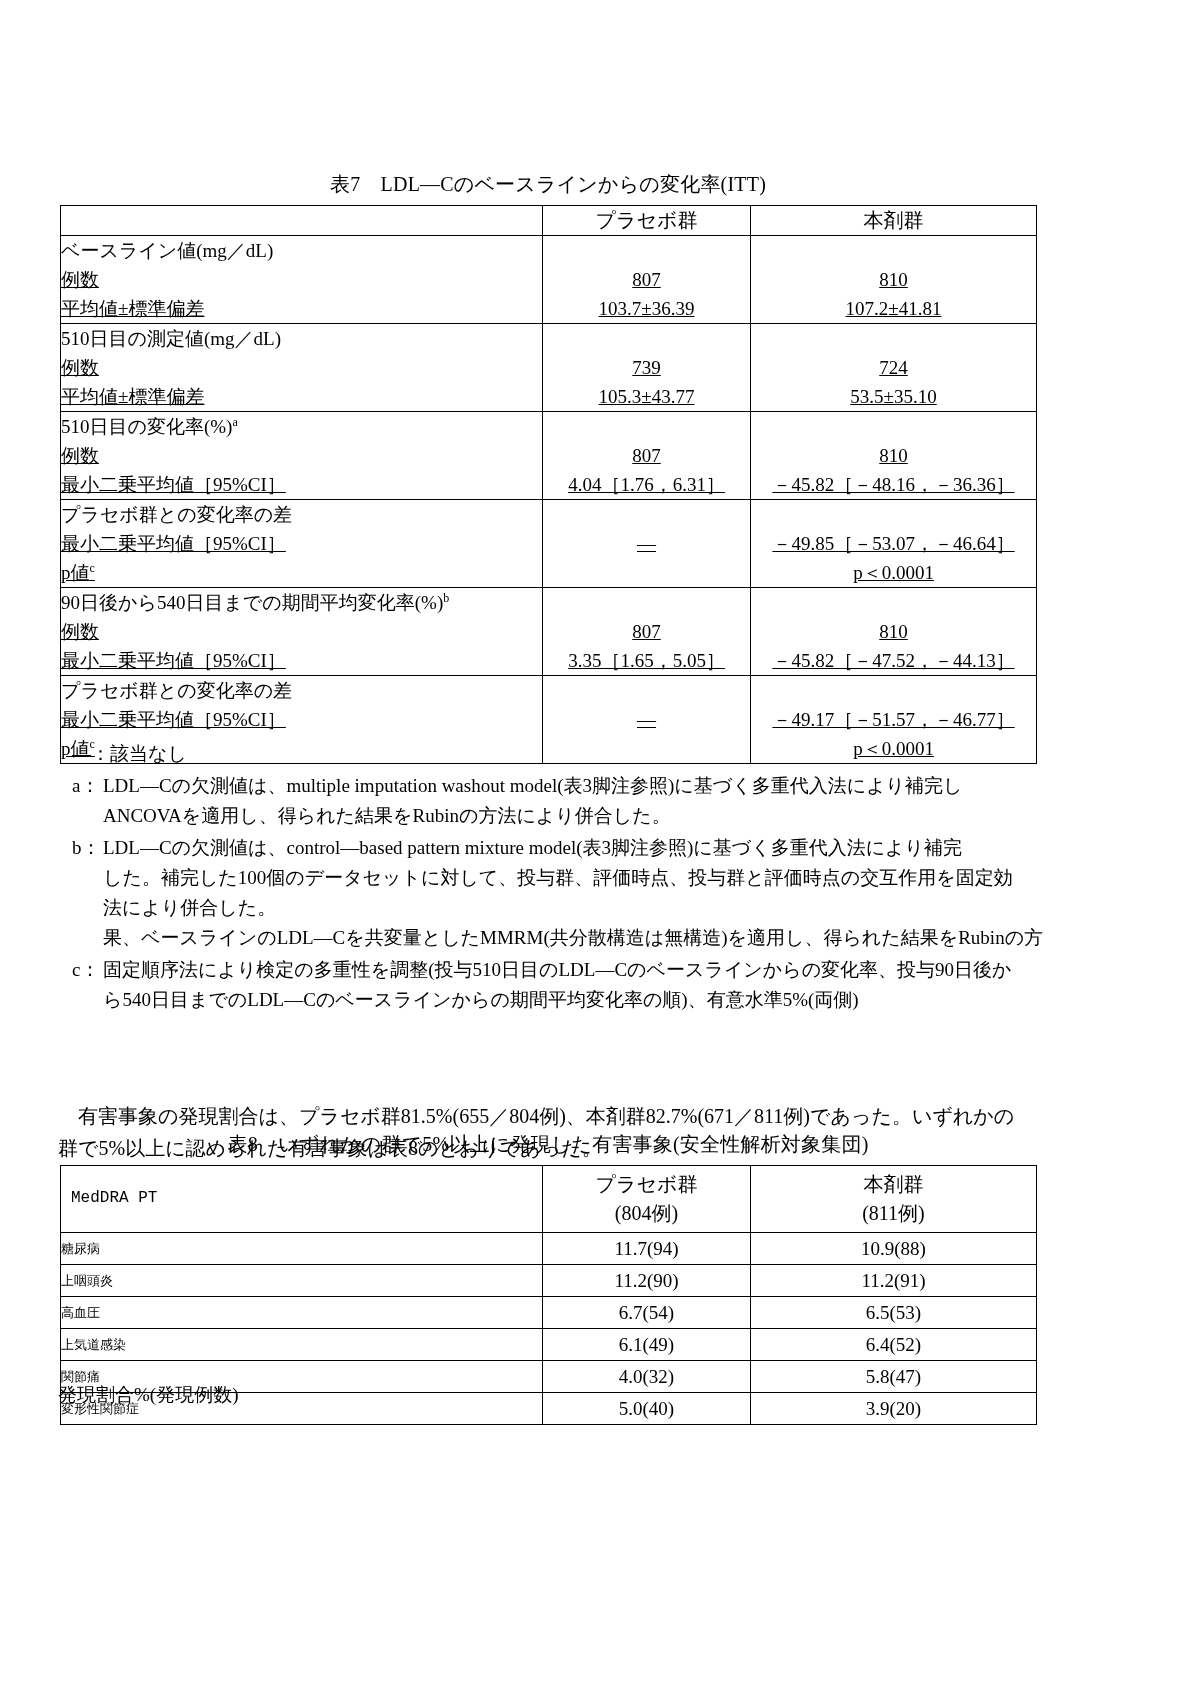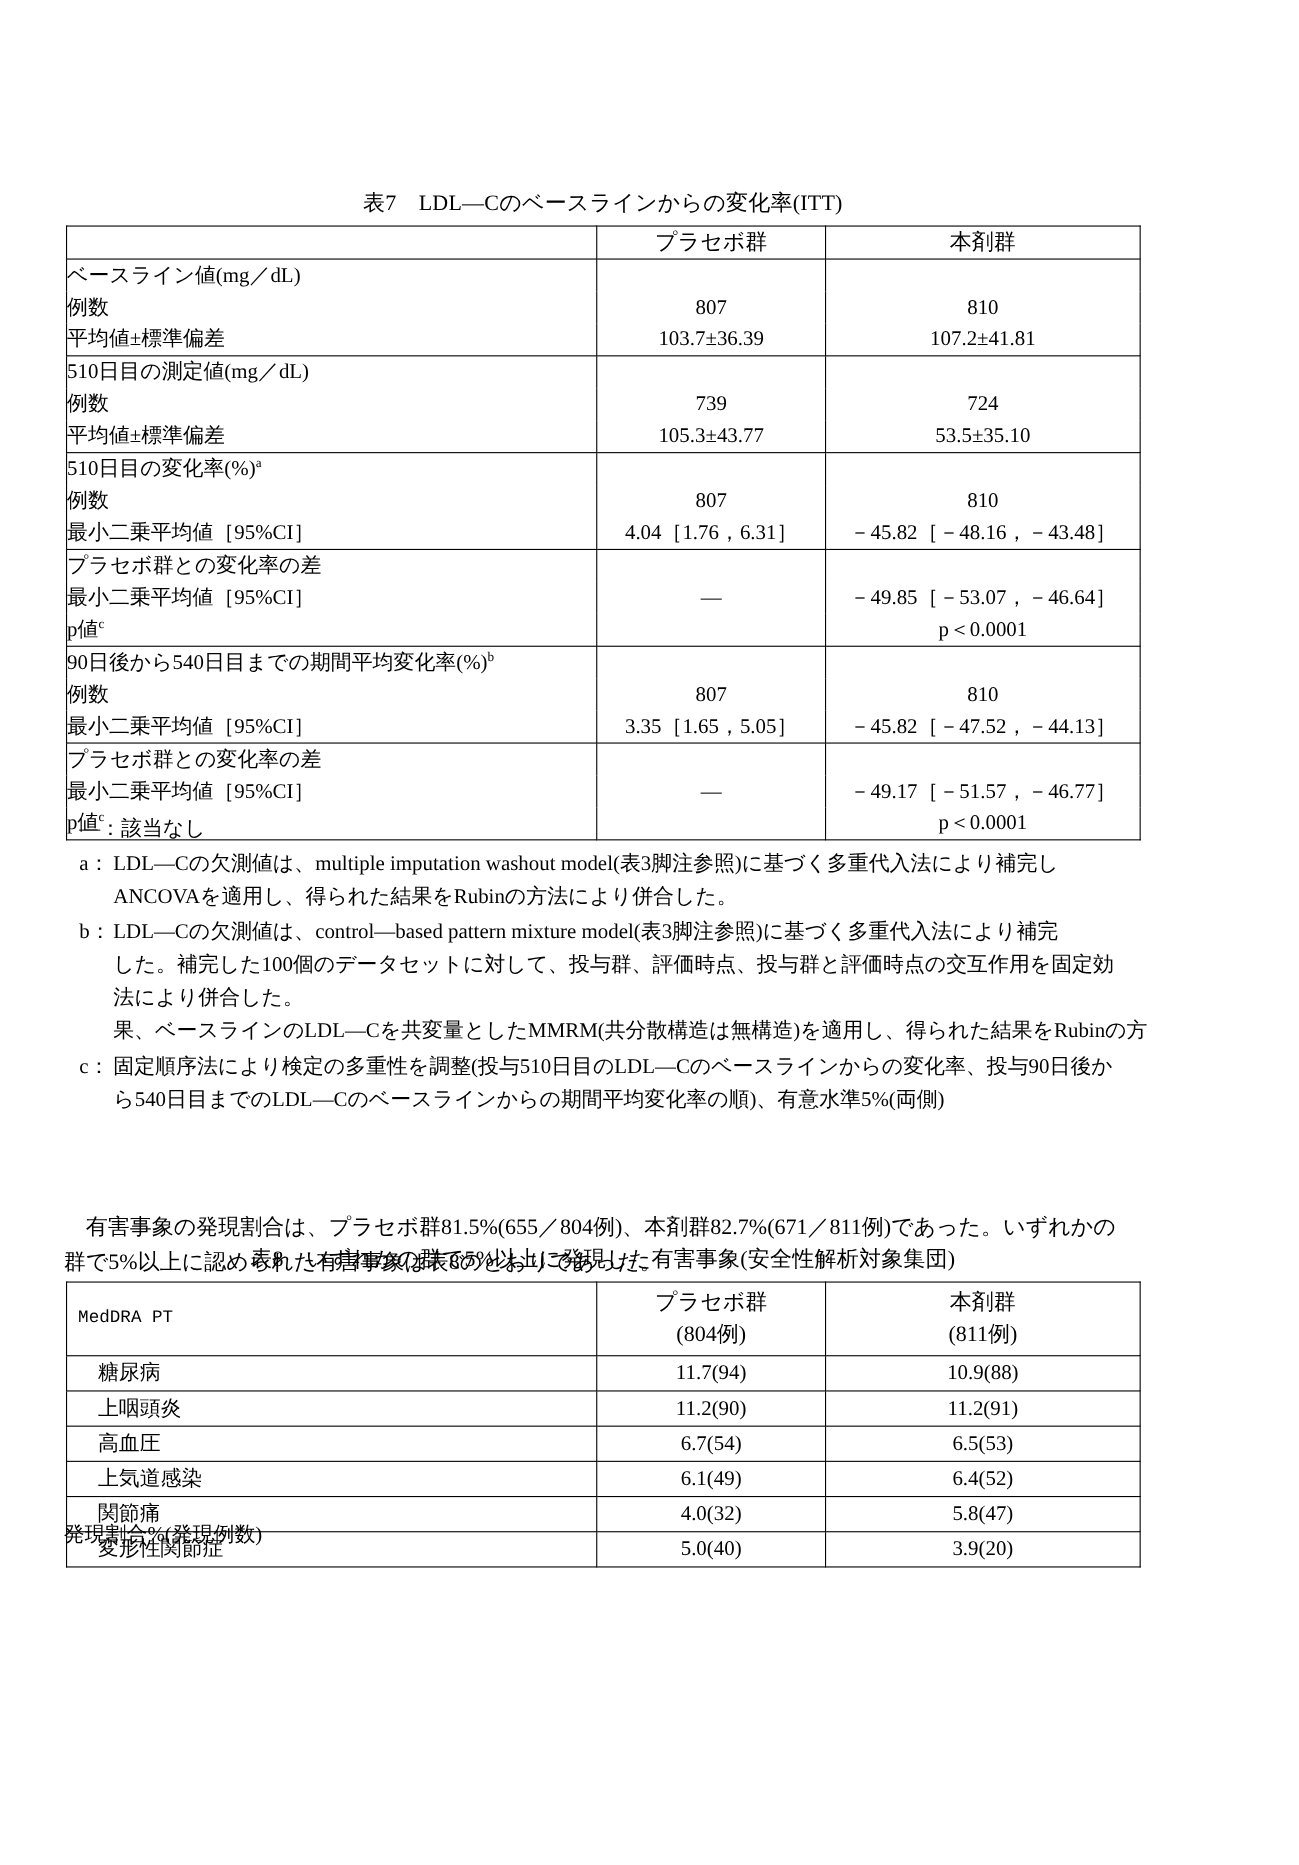--- a/index.html
+++ b/index.html
@@ -84,21 +84,21 @@
     font-family: "Liberation Serif", "DejaVu Serif", serif;
     font-size: 19px;
     white-space: nowrap;
   }
   .num-r {
     text-align: center;
     font-size: 19px;
     white-space: nowrap;
   }
   .nb { border-bottom: none !important; }
-  .nt { border-top: none !important; }
+  .nt { border-top: none !important; text-decoration: underline; }
   sup.fn {
     font-size: 12px;
     vertical-align: super;
     line-height: 0;
   }
 
   
   #fnotes {
     position: absolute;
     left: 72px;
@@ -155,22 +155,21 @@
     font-size: 20px;
     line-height: 1.45;
   }
   #t8 .hdr-left {
     text-align: left;
     padding-left: 10px;
     font-family: "Liberation Mono", "DejaVu Sans Mono", monospace;
     font-size: 16px;
   }
   #t8 .ae-name {
-    padding-left: 28px;
-    font-size: 19px;
+    font-size: 13px;
     white-space: nowrap;
   }
   #t8 .ae-val {
     text-align: center;
     font-size: 19px;
     white-space: nowrap;
   }
   #t8-note {
     position: absolute;
     left: 58px;
@@ -237,21 +236,21 @@
           <td class="nb"></td>
         </tr>
         <tr>
           <td class="lbl1 nb nt">例数</td>
           <td class="num nb nt">807</td>
           <td class="num-r nb nt">810</td>
         </tr>
         <tr>
           <td class="lbl1 nt">最小二乗平均値［95%CI］</td>
           <td class="num nt">4.04［1.76，6.31］</td>
-          <td class="num-r nt">－45.82［－48.16，－43.48］</td>
+          <td class="num-r nt">－45.82［－48.16，－36.36］</td>
         </tr>
 
         <tr>
           <td class="lbl-ind nb">プラセボ群との変化率の差</td>
           <td class="nb"></td>
           <td class="nb"></td>
         </tr>
         <tr>
           <td class="lbl-ind nb nt">最小二乗平均値［95%CI］</td>
           <td class="num nb nt">—</td>

